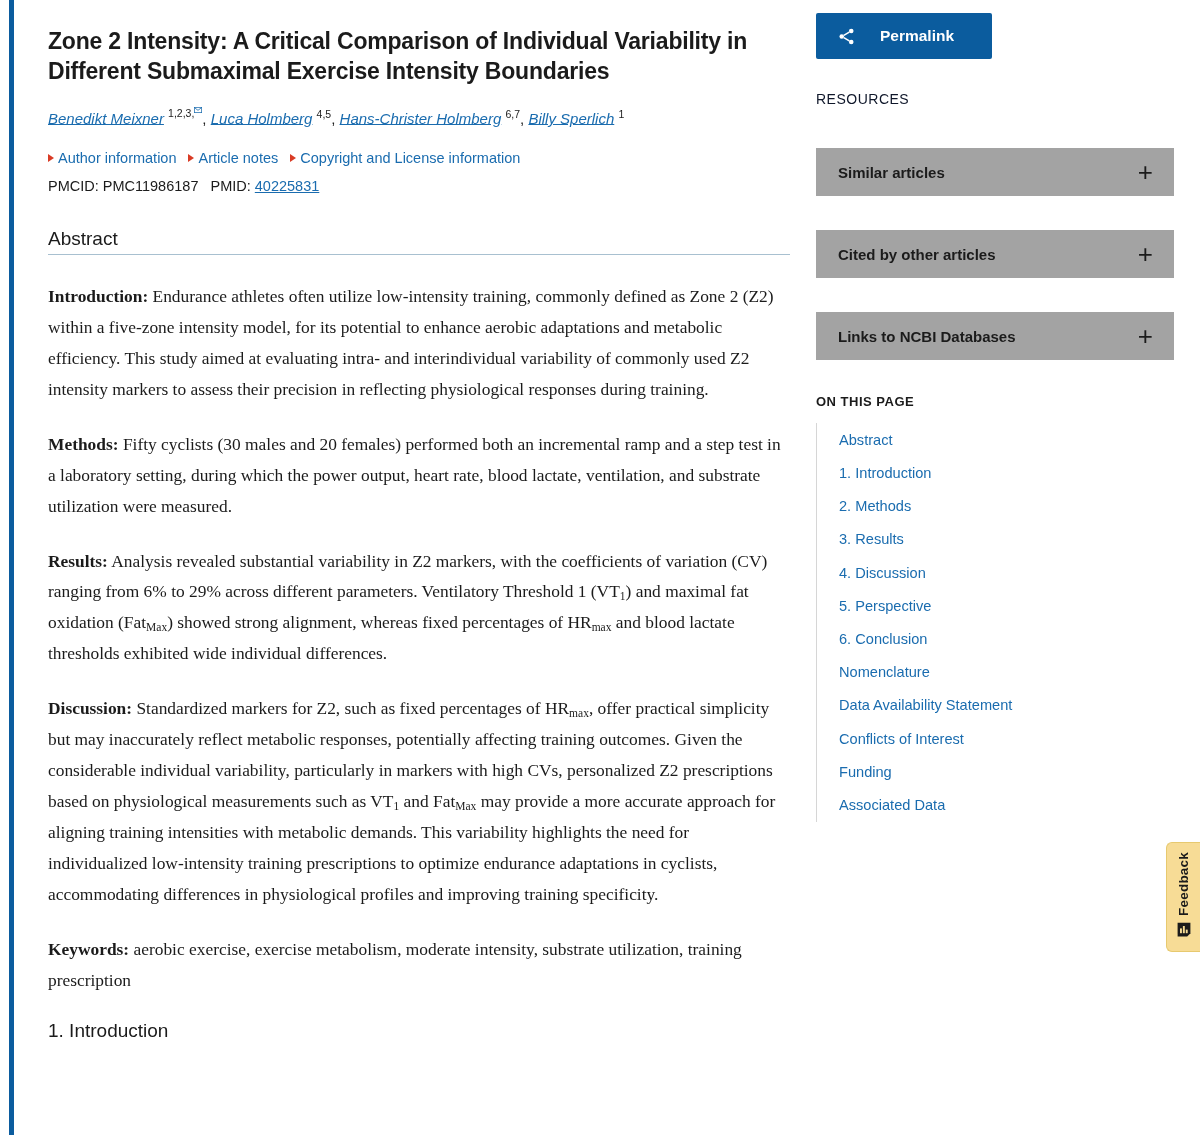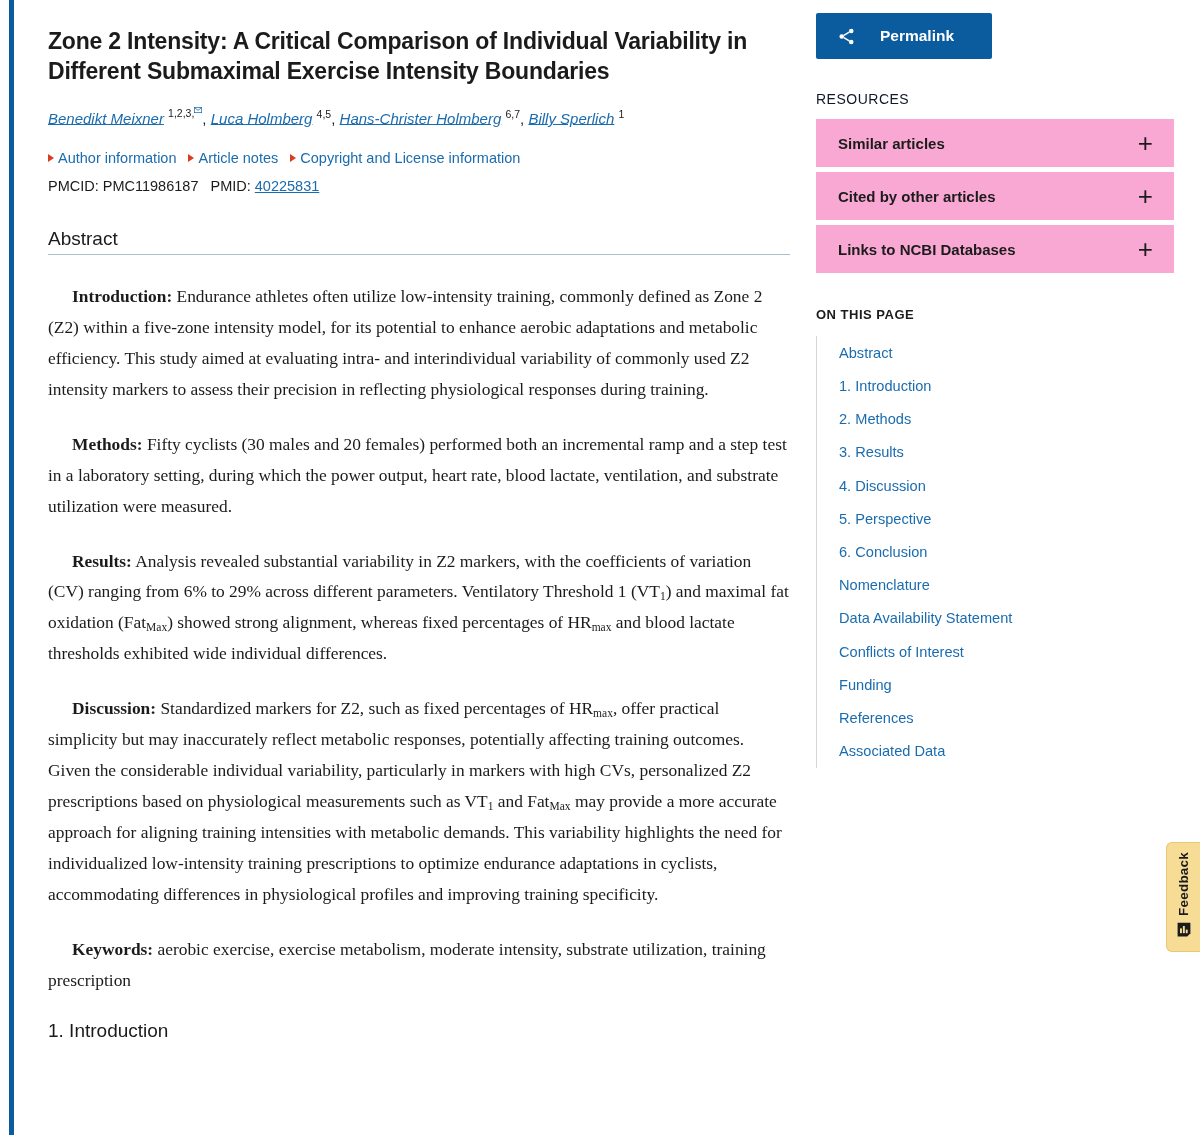--- a/index.html
+++ b/index.html
@@ -119,21 +119,21 @@
   }
 
   .abs-body {
     font-family: "Liberation Serif", serif;
     font-size: 17.4px;
     line-height: 1.78;
     color: #1b1b1b;
     max-width: 742px;
   }
   .abs-body p { margin: 0 0 24px 0; }
-  .abs-body b { font-weight: bold; margin-left: 24px; }
+  .abs-body b { font-weight: bold; }
   .abs-body sub {
     font-size: 11.5px;
     vertical-align: -0.28em;
     line-height: 0;
   }
 
   h2.intro-head {
     font-family: "Liberation Sans", sans-serif;
     font-size: 19px;
     font-weight: normal;
@@ -181,27 +181,28 @@
     color: #0f172a;
     margin: 32px 0 12px 0;
   }
 
   .accordion {
     display: flex;
     flex-direction: column;
     gap: 5px;
   }
   .acc-item {
-    background: #f9a8d4;
+    background: #a3a3a3;
     height: 48px;
     display: flex;
     align-items: center;
     justify-content: space-between;
     padding: 0 21px 0 22px;
     cursor: pointer;
+    margin-top: 29px;
   }
   .acc-label {
     font-size: 15px;
     font-weight: bold;
     color: #1b1b1b;
   }
   .acc-plus {
     font-size: 26px;
     font-weight: 300;
     line-height: 1;
@@ -338,21 +339,20 @@
         <a class="otp-link" href="#">1. Introduction</a>
         <a class="otp-link" href="#">2. Methods</a>
         <a class="otp-link" href="#">3. Results</a>
         <a class="otp-link" href="#">4. Discussion</a>
         <a class="otp-link" href="#">5. Perspective</a>
         <a class="otp-link" href="#">6. Conclusion</a>
         <a class="otp-link" href="#">Nomenclature</a>
         <a class="otp-link" href="#">Data Availability Statement</a>
         <a class="otp-link" href="#">Conflicts of Interest</a>
         <a class="otp-link" href="#">Funding</a>
-        <a class="otp-link" href="#">References</a>
         <a class="otp-link" href="#">Associated Data</a>
       </nav>
   </div>
 </div>
 
 <div class="feedback-tab">
   <span class="fb-text">Feedback</span>
   <span class="fb-ico">
     <svg width="16" height="16" viewBox="0 0 20 20" aria-hidden="true">
       <path d="M2 1 H18 V14 L14 18 H2 Z" fill="#1b1b1b"></path>

